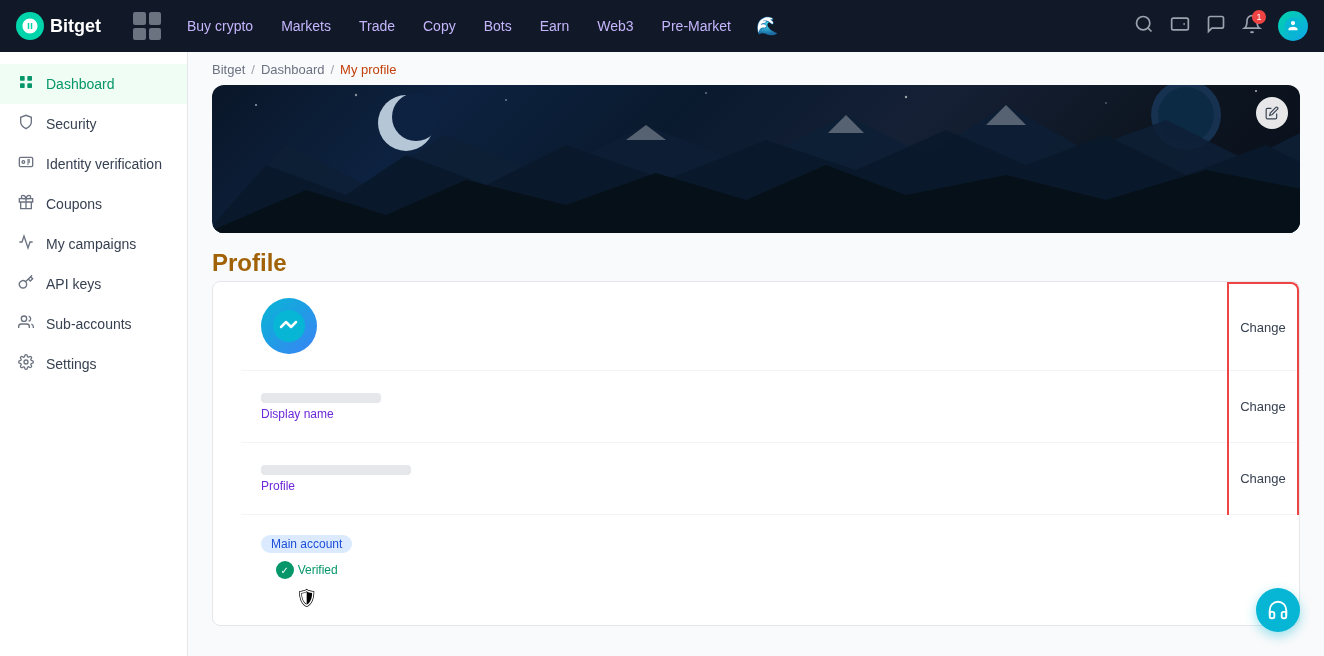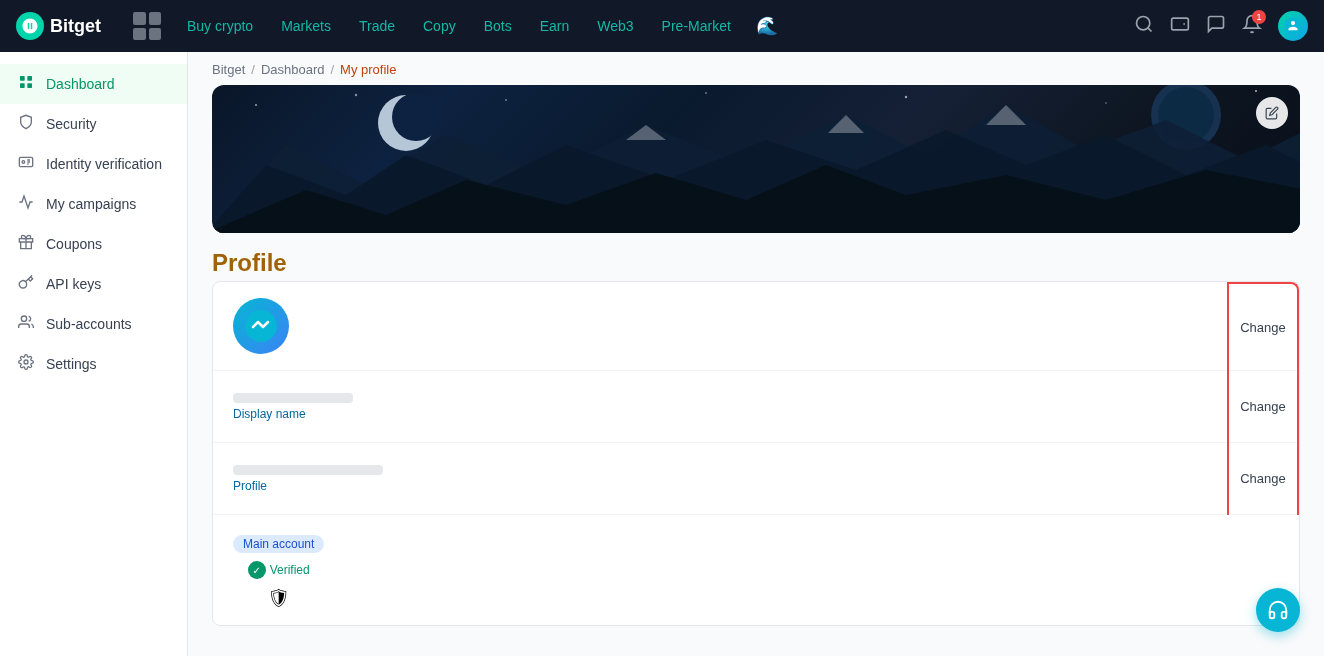--- a/index.html
+++ b/index.html
@@ -42,21 +42,21 @@
       display: grid;
       grid-template-columns: 1fr 1fr;
       gap: 3px;
       cursor: pointer;
     }
     .grid-icon span {
       background: #6b7280;
       border-radius: 2px;
     }
     .nav-item {
-      color: #14b8a6;
+      color: #c4b5fd;
       font-size: 14px;
       cursor: pointer;
       padding: 4px 2px;
       white-space: nowrap;
     }
     .nav-right {
       margin-left: auto;
       display: flex;
       align-items: center;
       gap: 16px;
@@ -197,20 +197,21 @@
       font-size: 24px;
       font-weight: 600;
       color: #a16207;
       margin-bottom: 4px;
     }
     .profile-card {
       background: #fff;
       border-radius: 8px;
       border: 1px solid #e5e7eb;
       overflow: visible;
+      padding-left: 28px;
     }
     .profile-row {
       display: flex;
       align-items: center;
       padding: 16px 20px;
       border-bottom: 1px solid #f3f4f6;
       min-height: 72px;
       position: relative;
     }
     .profile-row:last-child { border-bottom: none; }
@@ -231,21 +232,21 @@
       color: white;
     }
     .profile-blur {
       height: 10px;
       background: #e5e7eb;
       border-radius: 4px;
       margin-bottom: 4px;
     }
     .profile-label {
       font-size: 12px;
-      color: #0369a1;
+      color: #6d28d9;
       margin-top: 4px;
     }
     .change-btn {
       background: none;
       border: none;
       color: #374151;
       font-size: 13px;
       cursor: pointer;
       padding: 8px 12px;
       text-align: center;
@@ -404,36 +405,36 @@
           <rect x="2" y="5" width="20" height="14" rx="2"></rect>
             <circle cx="8" cy="12" r="2"></circle>
             <path d="M14 9h4m-4 3h4m-4 3h2"></path>
         </svg>
       </span>
       <span>Identity verification</span>
     </div>
     <div class="sidebar-item">
       <span class="sidebar-icon">
         <svg width="16" height="16" viewBox="0 0 24 24" fill="none" stroke="currentColor" stroke-width="2">
-          <path d="M22 12h-4l-3 9L9 3l-3 9H2"></path>
-        </svg>
-      </span>
-      <span>My campaigns</span>
-    </div>
-    <div class="sidebar-item">
-      <span class="sidebar-icon">
-        <svg width="16" height="16" viewBox="0 0 24 24" fill="none" stroke="currentColor" stroke-width="2">
           <path d="M20 12V22H4V12"></path>
             <path d="M22 7H2v5h20V7z"></path>
             <path d="M12 22V7"></path>
             <path d="M12 7H7.5a2.5 2.5 0 0 1 0-5C11 2 12 7 12 7z"></path>
             <path d="M12 7h4.5a2.5 2.5 0 0 0 0-5C13 2 12 7 12 7z"></path>
         </svg>
       </span>
       <span>Coupons</span>
+    </div>
+    <div class="sidebar-item">
+      <span class="sidebar-icon">
+        <svg width="16" height="16" viewBox="0 0 24 24" fill="none" stroke="currentColor" stroke-width="2">
+          <path d="M22 12h-4l-3 9L9 3l-3 9H2"></path>
+        </svg>
+      </span>
+      <span>My campaigns</span>
     </div>
     <div class="sidebar-item">
       <span class="sidebar-icon">
         <svg width="16" height="16" viewBox="0 0 24 24" fill="none" stroke="currentColor" stroke-width="2">
           <path d="M21 2l-2 2m-7.61 7.61a5.5 5.5 0 1 1-7.778 7.778 5.5 5.5 0 0 1 7.777-7.777zm0 0L15.5 7.5m0 0l3 3L22 7l-3-3m-3.5 3.5L19 4"></path>
         </svg>
       </span>
       <span>API keys</span>
     </div>
     <div class="sidebar-item">

